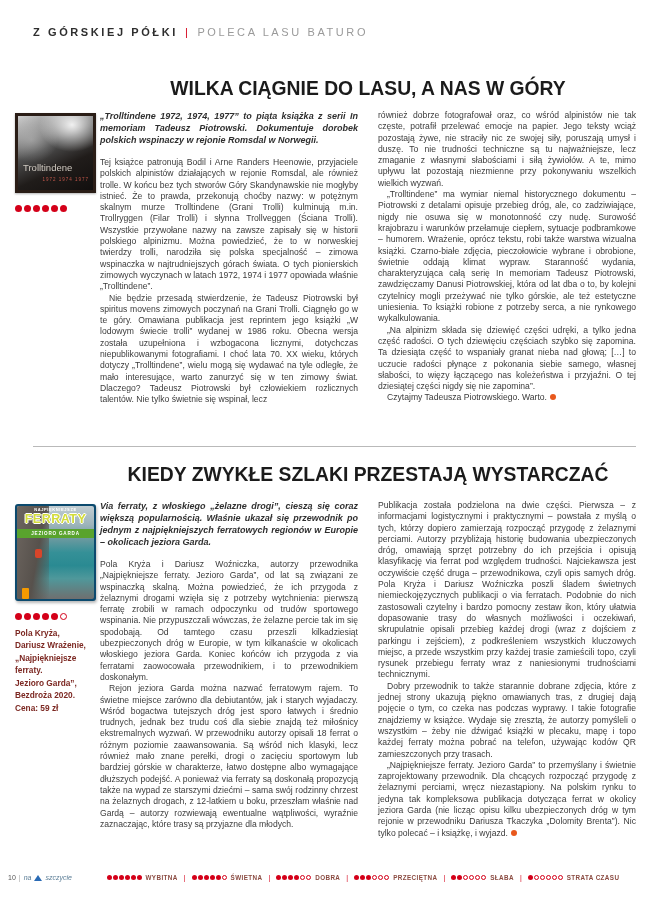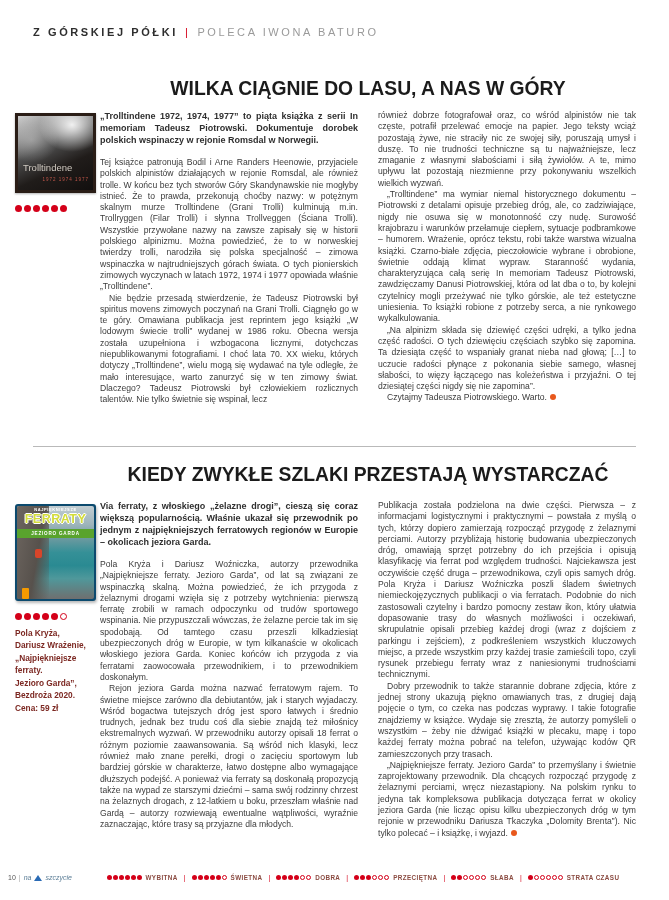--- a/index.html
+++ b/index.html
@@ -49,21 +49,21 @@
     text-shadow:1px 0 #fff,-1px 0 #fff,0 1px #fff,0 -1px #fff;}
   .c2-band{position:absolute;top:25px;left:2px;right:2px;height:9px;background:#59a32d;
     color:#fff;font-size:4.6px;font-weight:bold;letter-spacing:.8px;text-align:center;line-height:9px;}
   .c2-tab{position:absolute;left:7px;bottom:2px;width:7px;height:11px;background:#f59a00;border-radius:1px;}
 
   
   .cols{position:absolute;left:100px;width:536px;display:flex;gap:20px;}
   .cl1{top:110px;} .cl2{top:500px;}
   .col{width:258px;}
   .intro{margin:0 0 11px 0;font-size:9px;line-height:12px;font-weight:bold;
-         color:#2f2f2f;text-align:justify;}
+         color:#2f2f2f;text-align:justify;font-style:italic;}
   .bp{margin:0;font-size:8.6px;line-height:11.3px;text-align:justify;color:#3b3b3b;}
   .bp.ind{text-indent:9px;}
   .endmark{display:inline-block;width:6px;height:6px;border-radius:50%;background:#e8581c;
            margin-left:3px;vertical-align:baseline;}
 
   
   .divider{position:absolute;top:446px;left:33px;width:603px;border-top:1px solid #b9b9b9;}
 
   
   .dot{width:7px;height:7px;border-radius:50%;background:#d40019;display:inline-block;
@@ -82,21 +82,21 @@
   .leg-item{display:inline-flex;align-items:center;}
   .leg-label{font-size:6.3px;font-weight:bold;color:#8a4a40;letter-spacing:.4px;margin-left:3px;white-space:nowrap;}
   .leg-sep{color:#d40019;font-size:7px;margin:0 1px;}
 </style>
 </head>
 <body>
 
 <div class="page">
 
   <div class="hdr">
-    <span>Z GÓRSKIEJ PÓŁKI</span><span class="hdr-sep">|</span><span class="hdr-byline">POLECA IWONA BATURO</span>
+    <span>Z GÓRSKIEJ PÓŁKI</span><span class="hdr-sep">|</span><span class="hdr-byline">POLECA LASU BATURO</span>
   </div>
 
   <div class="sec-title t1">WILKA CIĄGNIE DO LASU, A NAS W GÓRY</div>
 
   <div class="aside a1">
     <div class="cover cover1">
       <div class="c1-photo"></div>
       <div class="c1-title">Trolltindene</div>
       <div class="c1-years">1972 1974 1977</div>
     </div>

